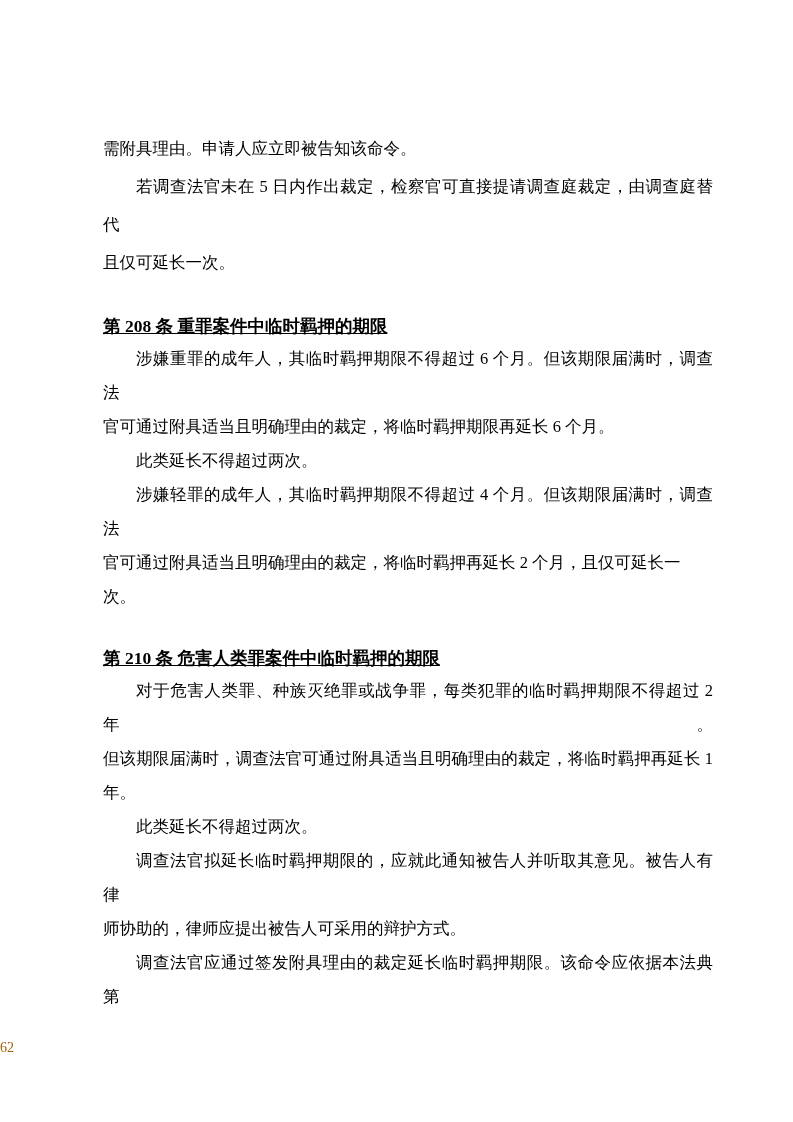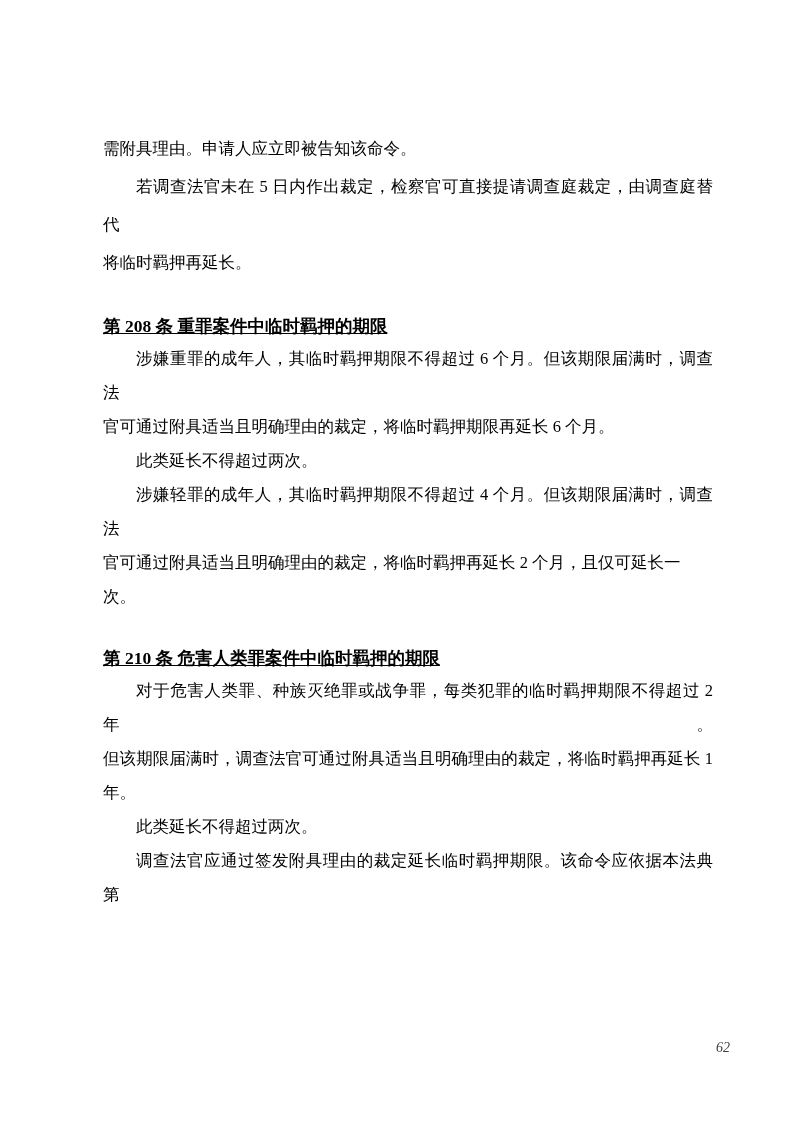--- a/index.html
+++ b/index.html
@@ -48,38 +48,37 @@
     line-height: 32px;
     margin-top: 28px;
     white-space: pre-wrap;
     text-decoration: underline;
   }
   .page-number {
     position: absolute;
     top: 1038px;
     left: 0;
     width: 100%;
-    text-align: right;
+    text-align: left;
     font-size: 14px;
     line-height: 20px;
-    color: #404040;
-    font-style: italic;
+    color: #a16207;
   }
 </style>
 </head>
 <body>
 
 <div class="page">
   <div class="content">
       <div class="paragraph">
         <div class="line">需附具理由。申请人应立即被告知该命令。</div>
       </div>
       <div class="paragraph">
         <div class="line fill indent">若调查法官未在 5 日内作出裁定，检察官可直接提请调查庭裁定，由调查庭替代</div>
-        <div class="line">将临时羁押再延长。</div>
+        <div class="line">且仅可延长一次。</div>
       </div>
       <div class="heading">第 208 条 重罪案件中临时羁押的期限</div>
       <div class="paragraph">
         <div class="line fill indent">涉嫌重罪的成年人，其临时羁押期限不得超过 6 个月。但该期限届满时，调查法</div>
         <div class="line">官可通过附具适当且明确理由的裁定，将临时羁押期限再延长 6 个月。</div>
       </div>
       <div class="paragraph">
         <div class="line indent">此类延长不得超过两次。</div>
       </div>
       <div class="paragraph">
@@ -89,17 +88,21 @@
       <div class="heading">第 210 条 危害人类罪案件中临时羁押的期限</div>
       <div class="paragraph">
         <div class="line fill indent">对于危害人类罪、种族灭绝罪或战争罪，每类犯罪的临时羁押期限不得超过 2 年。</div>
         <div class="line fill">但该期限届满时，调查法官可通过附具适当且明确理由的裁定，将临时羁押再延长 1</div>
         <div class="line">年。</div>
       </div>
       <div class="paragraph">
         <div class="line indent">此类延长不得超过两次。</div>
       </div>
       <div class="paragraph">
+        <div class="line fill indent">调查法官拟延长临时羁押期限的，应就此通知被告人并听取其意见。被告人有律</div>
+        <div class="line">师协助的，律师应提出被告人可采用的辩护方式。</div>
+      </div>
+      <div class="paragraph">
         <div class="line fill indent">调查法官应通过签发附具理由的裁定延长临时羁押期限。该命令应依据本法典第</div>
       </div>
     </div>
   <div class="page-number">62</div>
 </div>
 
 </body></html>

